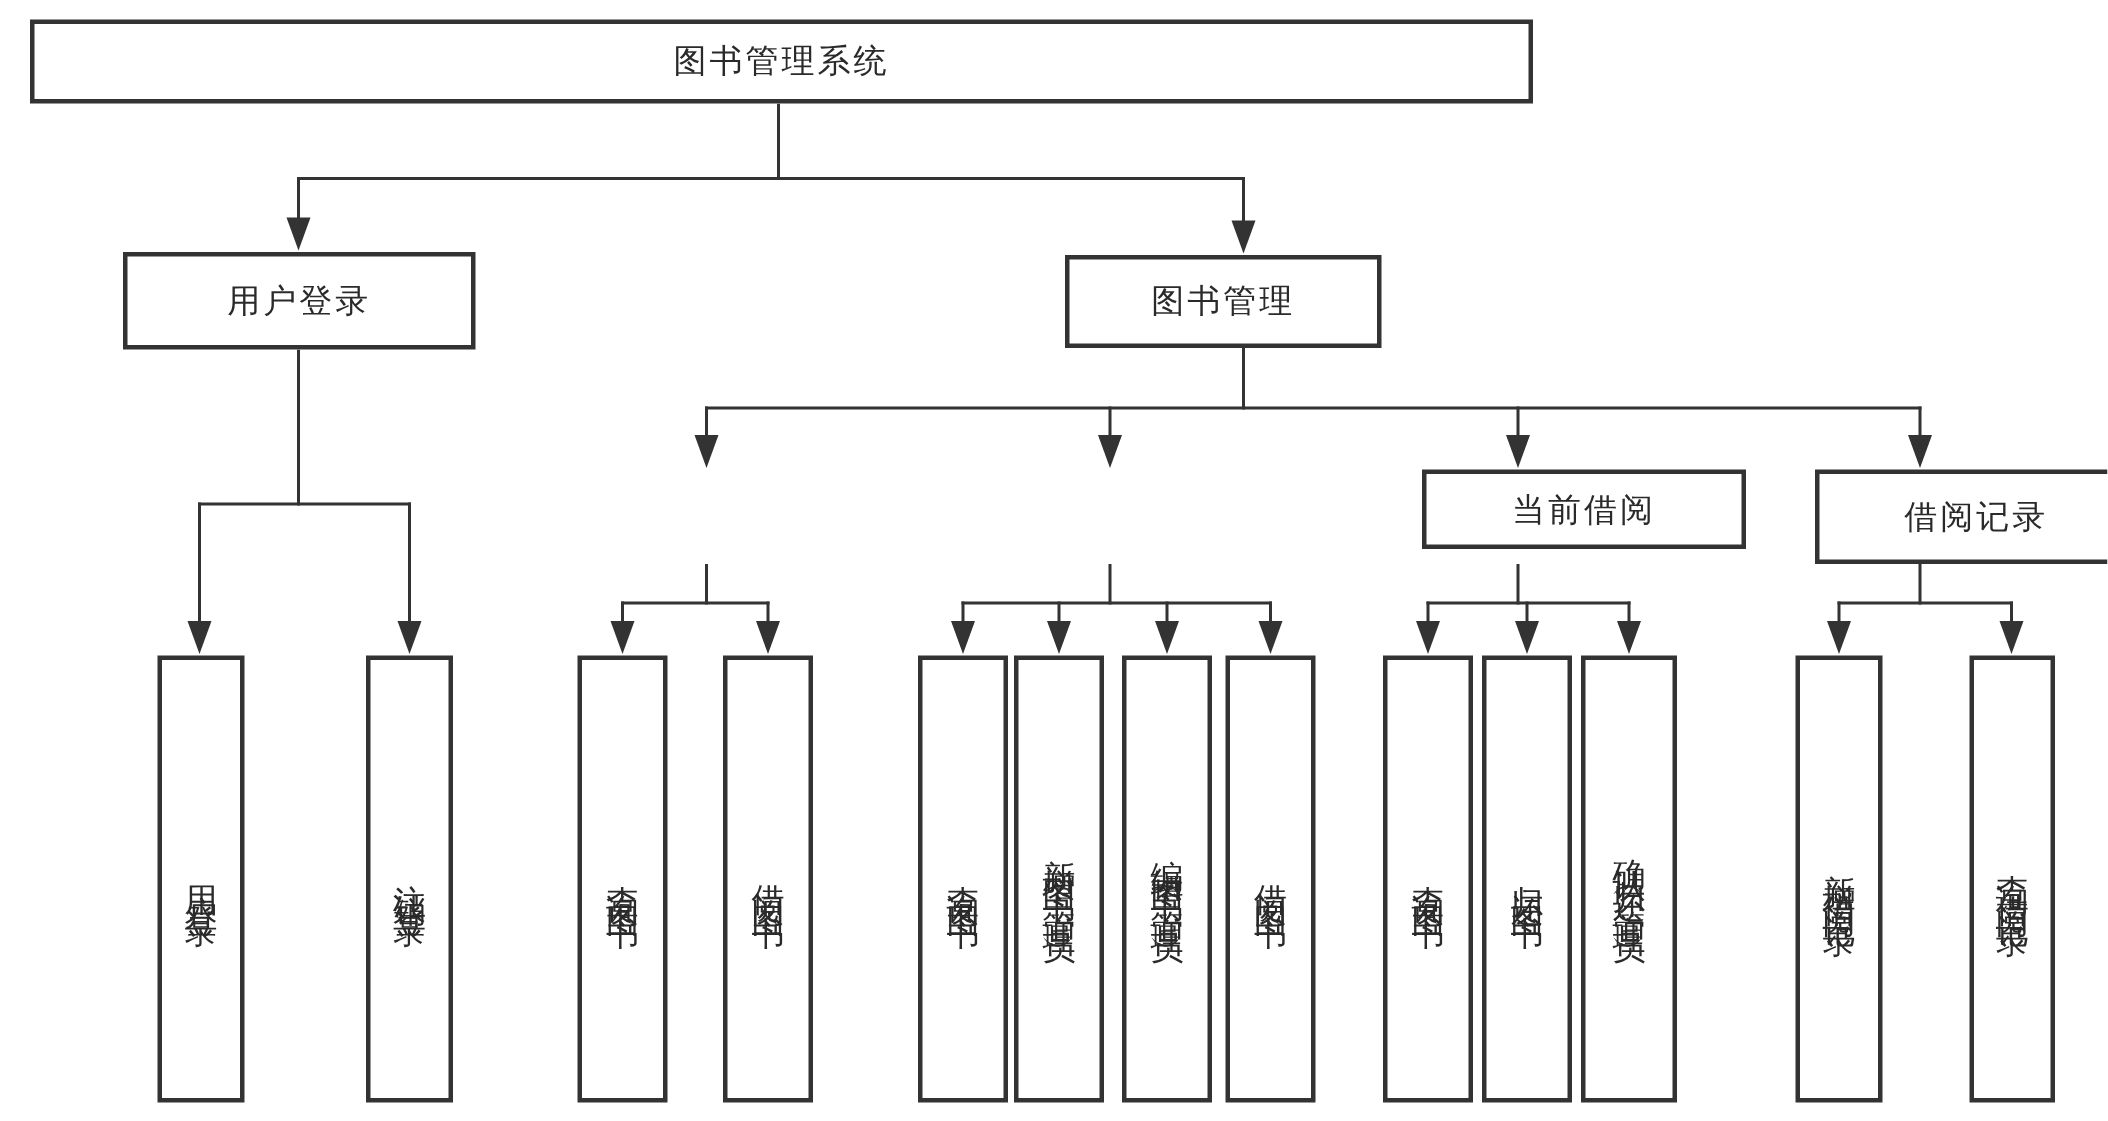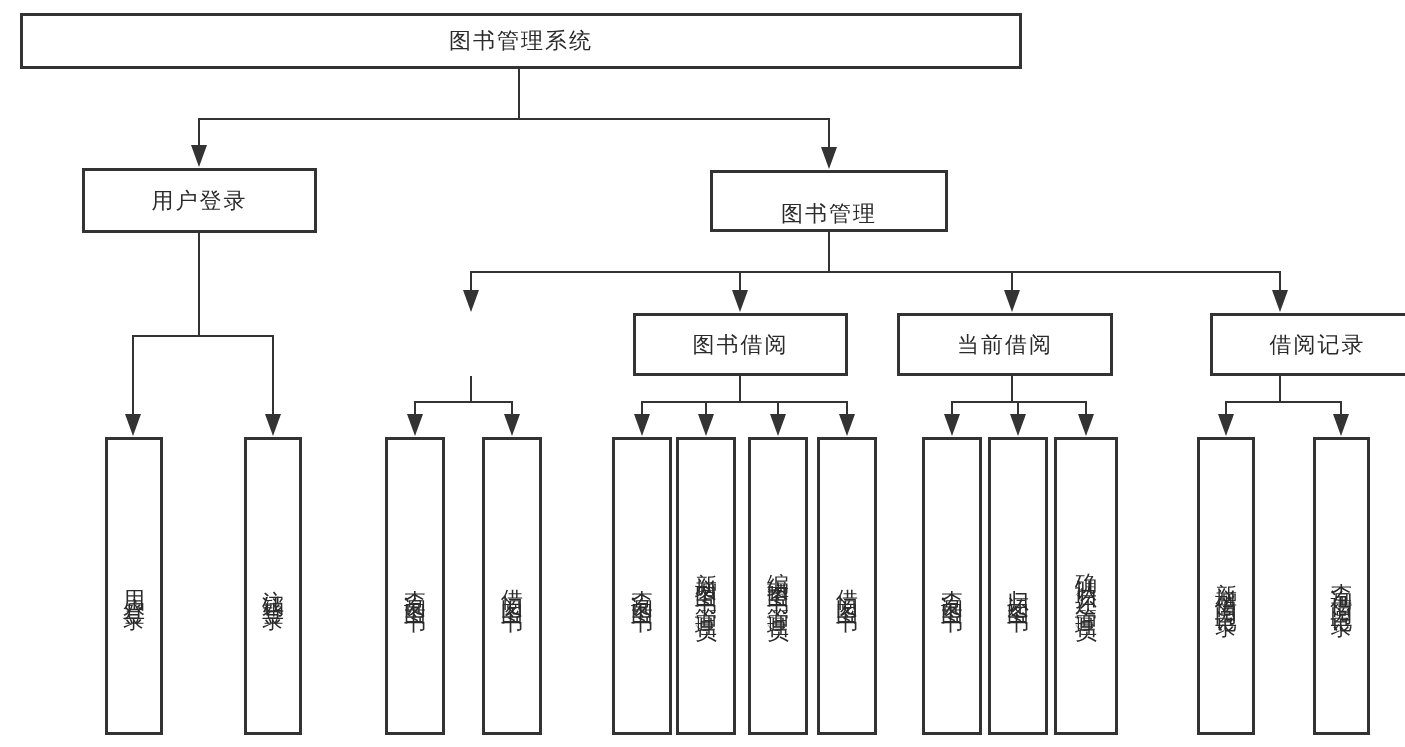--- a/index.html
+++ b/index.html
@@ -72,28 +72,25 @@
 
 <div id="stage">
 
   <div class="node node-h" style="left:20px; top:13px; width:1002px; height:56px;">
     <span>图书管理系统</span>
   </div>
 
   <div class="node node-h" style="left:82px; top:168px; width:235px; height:65px;">
     <span>用户登录</span>
   </div>
-  <div class="node node-h" style="left:710px; top:170px; width:238px; height:62px;align-items:flex-end;">
+  <div class="node node-h" style="left:710px; top:170px; width:211px; height:62px;">
     <span>图书管理</span>
   </div>
 
-  <div class="node node-h" style="left:633px; top:313px; width:215px; height:63px;">
-    <span>图书借阅</span>
-  </div>
-  <div class="node node-h" style="left:897px; top:313px; width:216px; height:63px;">
+  <div class="node node-h" style="left:948px; top:313px; width:216px; height:53px;">
     <span>当前借阅</span>
   </div>
   <div class="node node-h" style="left:1172px; top:313px; width:215px; height:63px;margin-left:38px;">
     <span>借阅记录</span>
   </div>
 
   <div class="node node-v" style="left:105px; top:437px; width:58px; height:298px;">
     <span class="vtext">用户登录</span>
   </div>
   <div class="node node-v" style="left:244px; top:437px; width:58px; height:298px;">

